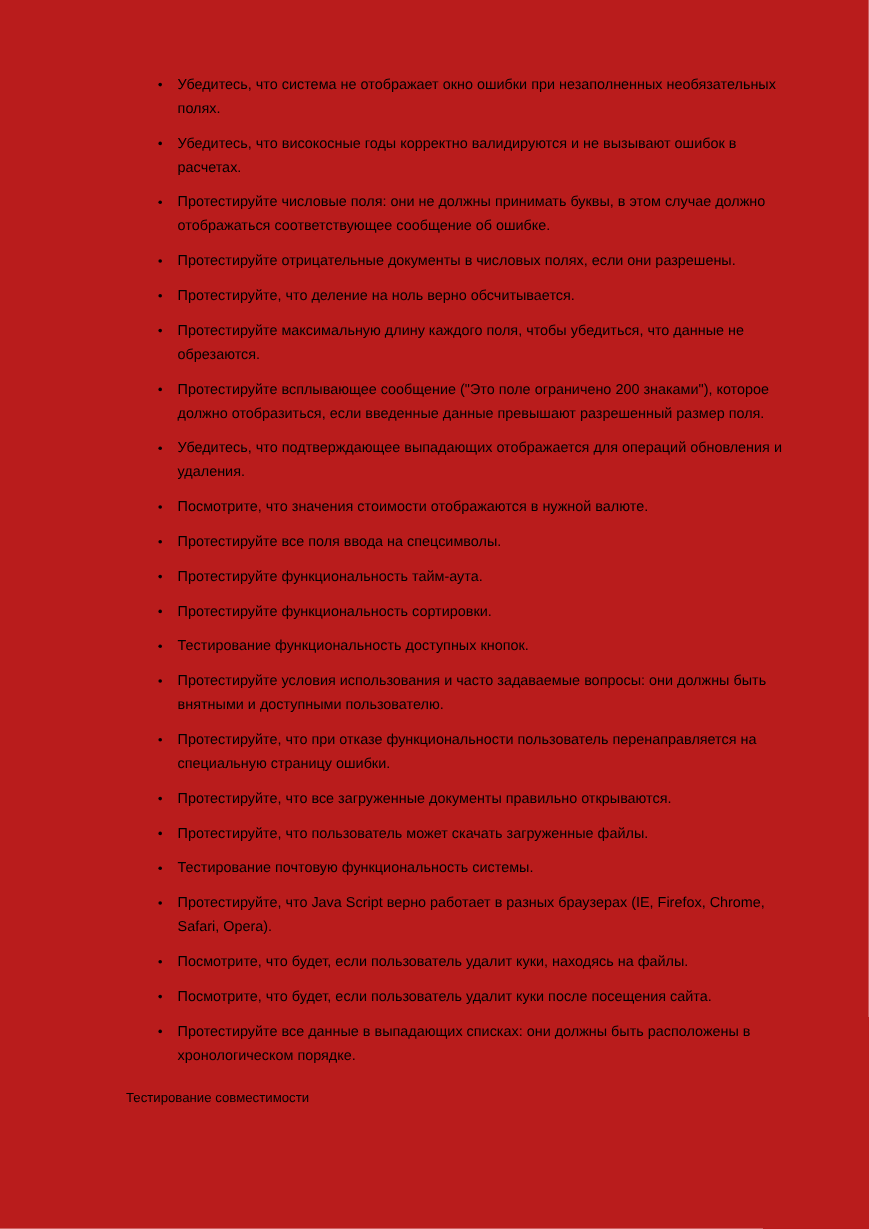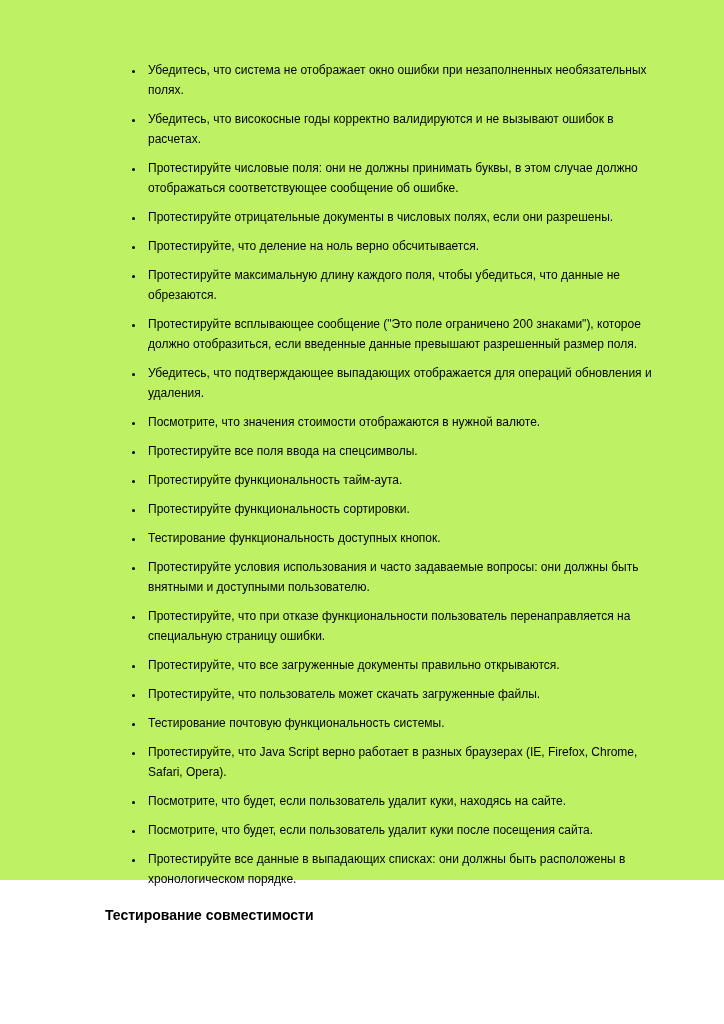--- a/index.html
+++ b/index.html
@@ -6,41 +6,41 @@
   html, body { background: #ffffff; }
   body {
     width: 724px;
     height: 1024px;
     font-family: "Liberation Sans", sans-serif;
     color: #000000;
     overflow: hidden;
   }
   .page {
     width: 724px;
-    height: 880px;
+    height: 1024px;
     padding: 60px 58px 12px 105px;
-    background: #bef264;
+    background: #b91c1c;
   }
   .doc-list {
     list-style: disc outside;
     padding-left: 40px;
     width: 561px;
   }
   .doc-list li {
     font-size: 12px;
     line-height: 20px;
     margin-bottom: 9px;
     padding-left: 3px;
   }
   .doc-list li::marker {
     font-size: 11px;
   }
   .section-heading {
-    font-size: 14px;
-    font-weight: bold;
+    font-size: 11px;
+    font-weight: normal;
     line-height: 20px;
     margin-top: 16px;
   }
 </style>
 </head>
 <body>
 
 <div class="page">
   <ul class="doc-list">
       <li>Убедитесь, что система не отображает окно ошибки при незаполненных необязательных полях.</li>
@@ -55,18 +55,18 @@
       <li>Протестируйте все поля ввода на спецсимволы.</li>
       <li>Протестируйте функциональность тайм-аута.</li>
       <li>Протестируйте функциональность сортировки.</li>
       <li>Тестирование функциональность доступных кнопок.</li>
       <li>Протестируйте условия использования и часто задаваемые вопросы: они должны быть внятными и доступными пользователю.</li>
       <li>Протестируйте, что при отказе функциональности пользователь перенаправляется на специальную страницу ошибки.</li>
       <li>Протестируйте, что все загруженные документы правильно открываются.</li>
       <li>Протестируйте, что пользователь может скачать загруженные файлы.</li>
       <li>Тестирование почтовую функциональность системы.</li>
       <li>Протестируйте, что Java Script верно работает в разных браузерах (IE, Firefox, Chrome, Safari, Opera).</li>
-      <li>Посмотрите, что будет, если пользователь удалит куки, находясь на сайте.</li>
+      <li>Посмотрите, что будет, если пользователь удалит куки, находясь на файлы.</li>
       <li>Посмотрите, что будет, если пользователь удалит куки после посещения сайта.</li>
       <li>Протестируйте все данные в выпадающих списках: они должны быть расположены в хронологическом порядке.</li>
     </ul>
   <h2 class="section-heading">Тестирование совместимости</h2>
 </div>
 
 </body></html>

